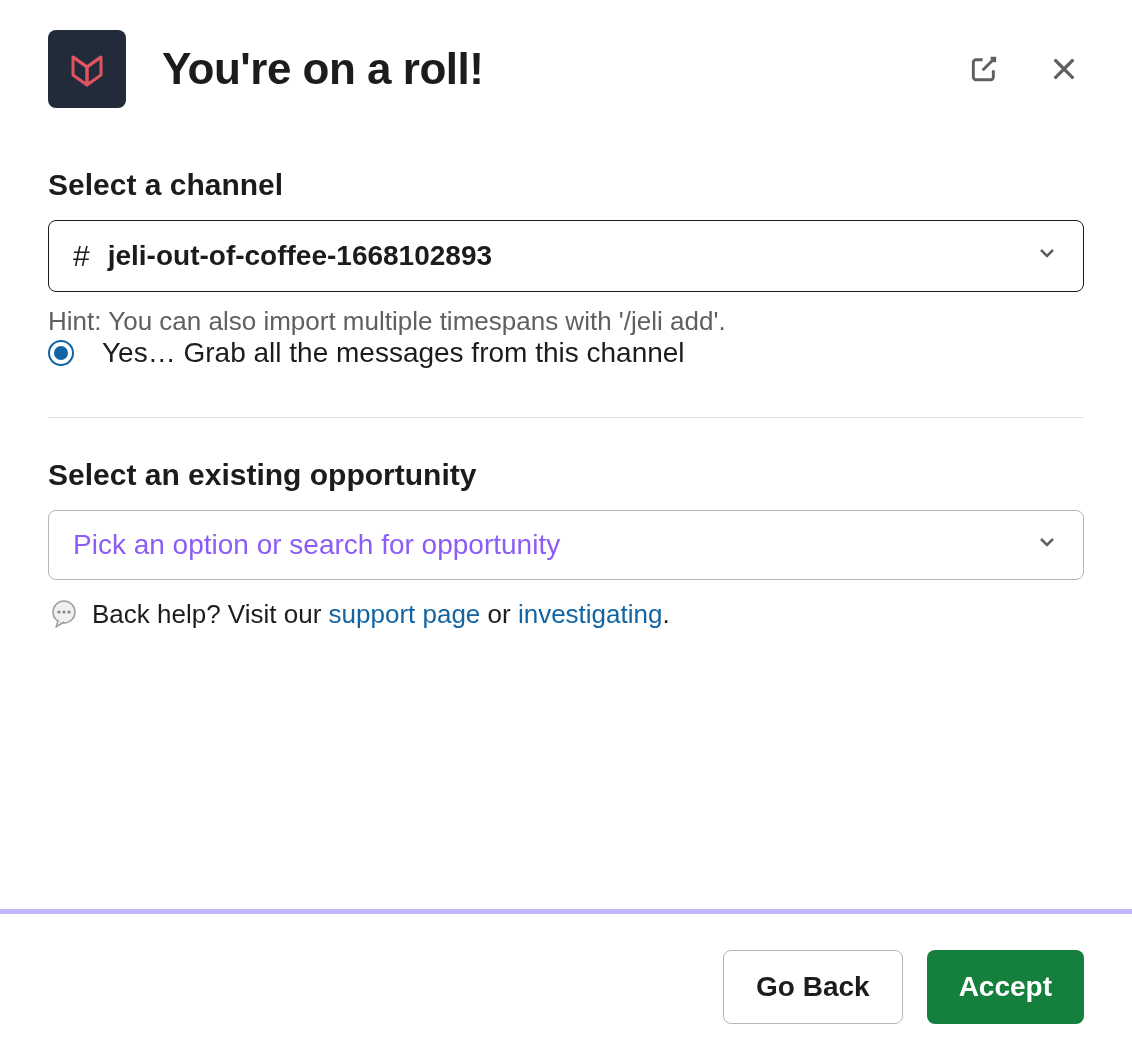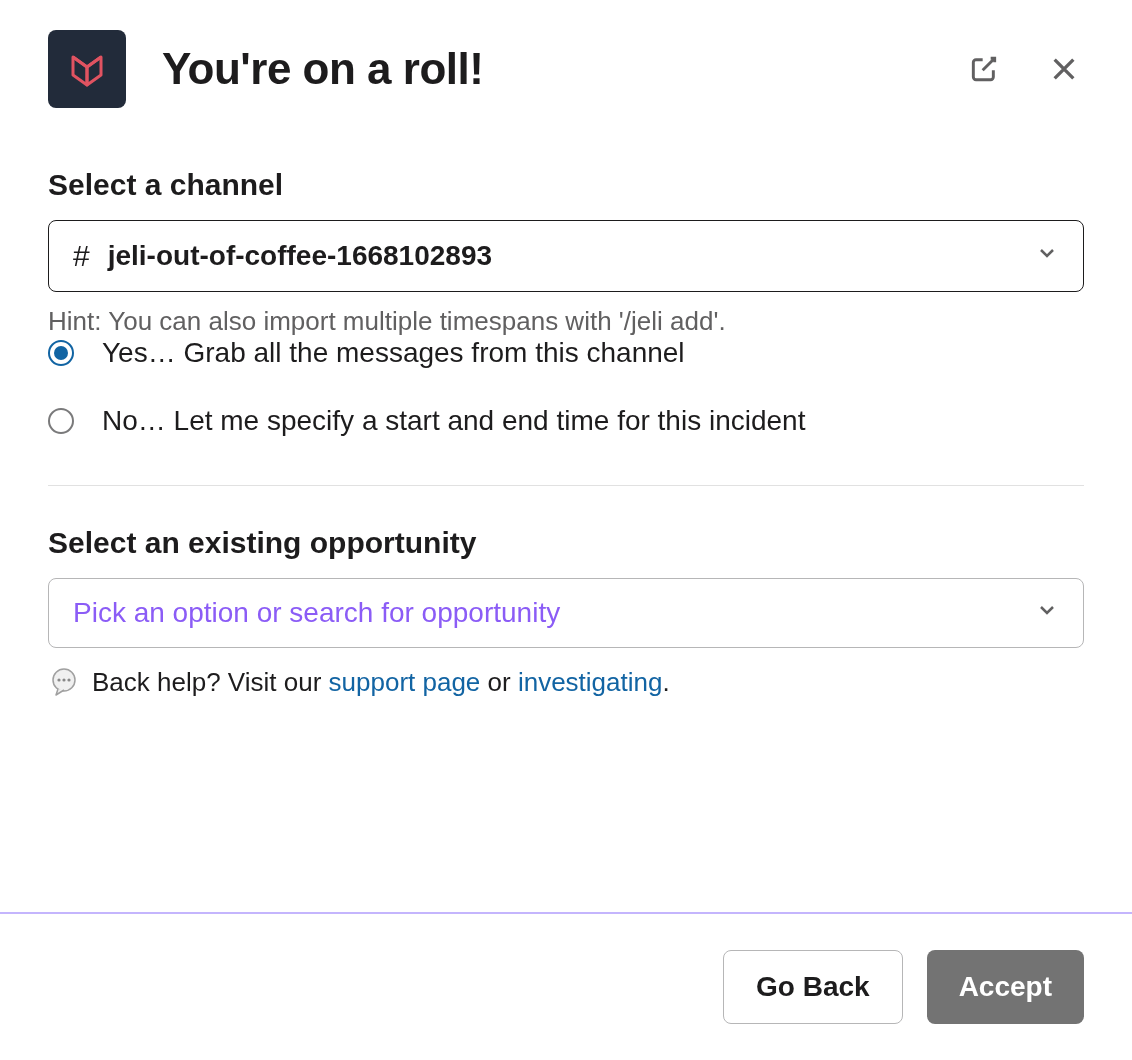--- a/index.html
+++ b/index.html
@@ -176,41 +176,41 @@
       width: 32px;
       height: 32px;
       margin-right: 12px;
       flex-shrink: 0;
     }
     .link {
       color: #1264a3;
       text-decoration: none;
     }
     .footer {
-      border-top: 2px solid #c4b5fd;
+      border-top: 5px solid #c4b5fd;
       padding: 36px 48px;
       display: flex;
       justify-content: flex-end;
       gap: 24px;
     }
     .btn {
       font-size: 28px;
       font-weight: 700;
       padding: 20px 32px;
       border-radius: 8px;
       cursor: pointer;
       border: none;
     }
     .btn-secondary {
       background: #ffffff;
       color: #1d1c1d;
       border: 1px solid #b6b6b7;
     }
     .btn-primary {
-      background: #737373;
+      background: #15803d;
       color: #ffffff;
     }
   </style>
 </head>
 <body>
 
 <div class="modal">
   <div class="header">
     <div class="app-icon">
       <svg viewBox="0 0 48 48" fill="none">
@@ -249,24 +249,20 @@
     </div>
     <div class="hint">Hint: You can also import multiple timespans with '/jeli add'.</div>
 
 
     <div class="radio-group">
       <div class="radio-option">
         <span class="radio-circle checked">
           <span class="radio-dot"></span>
         </span>
         <span class="radio-label">Yes… Grab all the messages from this channel</span>
-      </div>
-      <div class="radio-option">
-        <span class="radio-circle"></span>
-        <span class="radio-label">No… Let me specify a start and end time for this incident</span>
       </div>
     </div>
 
     <hr class="divider">
 
     <div class="field-label">Select an existing opportunity</div>
     <div class="select-box">
       <span class="select-placeholder">Pick an option or search for opportunity</span>
       <span class="chevron">
         <svg viewBox="0 0 24 24" fill="none" stroke="currentColor" stroke-width="2.5">

